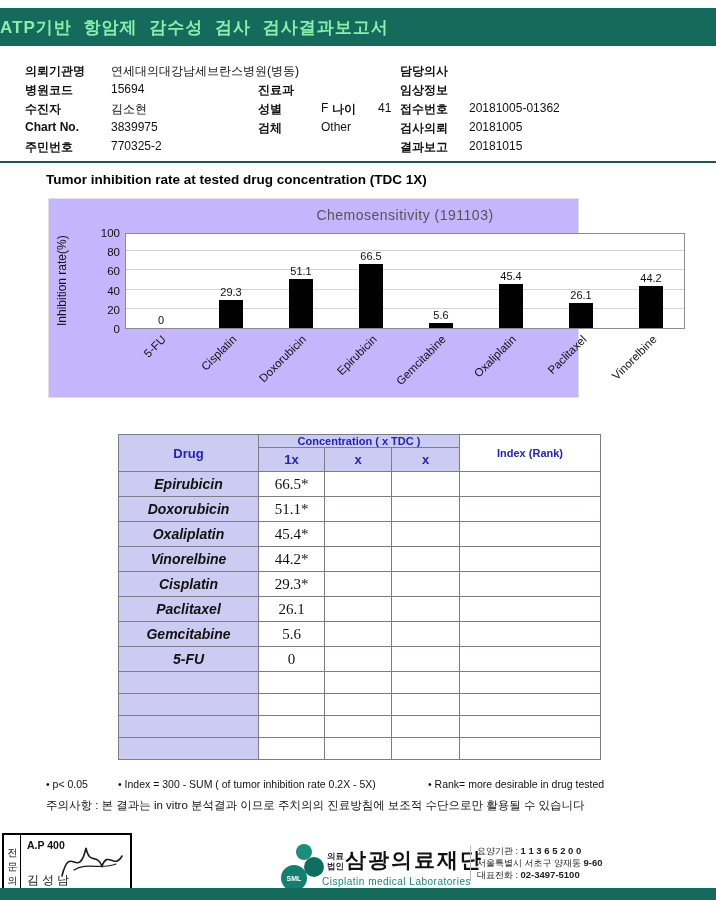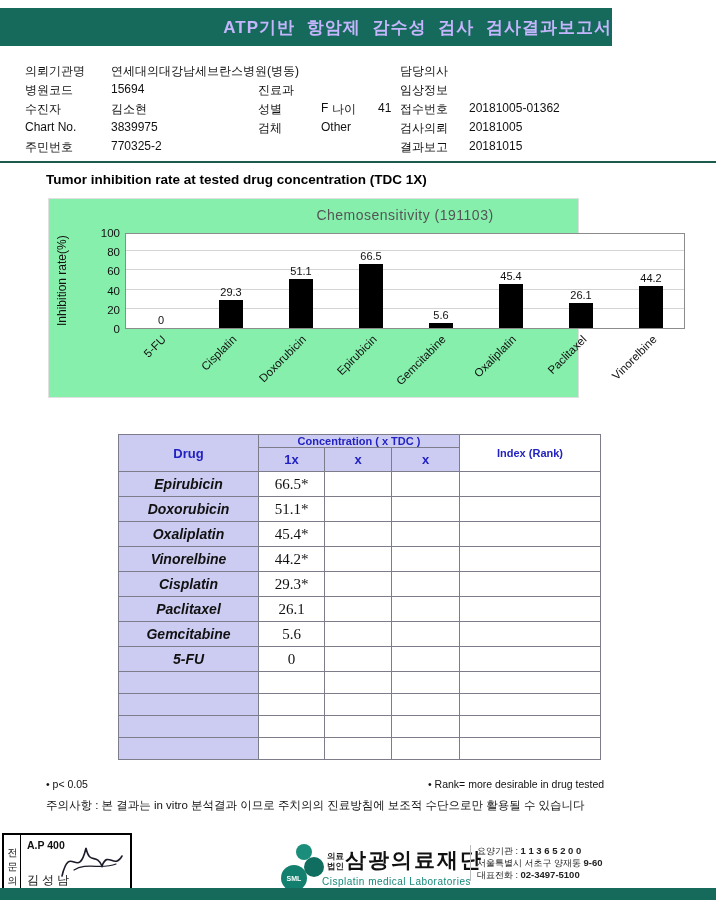--- a/index.html
+++ b/index.html
@@ -1,37 +1,37 @@
 <!DOCTYPE html>
 <html><head>
 <meta charset="utf-8">
 <style>
   * { box-sizing: border-box; margin: 0; padding: 0; }
   html,body { width:716px; height:900px; }
   body { font-family:"Liberation Sans", sans-serif; background:#ffffff; position:relative; color:#111; }
   .page { position:absolute; inset:0; width:716px; height:900px; background:#fff; overflow:hidden; }
 
   
-  .title-bar { position:absolute; top:8px; left:0; width:612px; height:38px; background:#156a5c;
-    color:#c4b5fd; display:flex; align-items:center; justify-content:flex-end;
+  .title-bar { position:absolute; top:8px; left:0; width:716px; height:38px; background:#156a5c;
+    color:#86efac; display:flex; align-items:center; justify-content:flex-start;
     font-size:17px; font-weight:bold; letter-spacing:1px; word-spacing:6px; }
 
   
   .info { position:absolute; top:57px; left:0; width:716px; height:106px;
     border-bottom:2px solid #1d5a4e; font-size:12px; }
-  .lbl { position:absolute; font-weight:normal; white-space:nowrap; }
+  .lbl { position:absolute; font-weight:bold; white-space:nowrap; }
   .val { position:absolute; white-space:nowrap;margin-left:14px; }
 
   .section-heading { position:absolute; left:46px; font-size:13.5px; font-weight:bold; color:#000; }
   .chart-heading { top:172px; }
   .tbl-heading { top:414px; }
 
   
   .figure { position:absolute; top:198px; left:48px; width:531px; height:200px;
-    border:1px solid #e0e0e0; background:#86efac; }
+    border:1px solid #e0e0e0; background:#c4b5fd; }
   .fig-title { position:absolute; top:8px; left:76px; width:560px; text-align:center;
     font-size:14px; color:#555; letter-spacing:.5px; }
   .plot { position:absolute; left:76px; top:34px; width:560px; height:96px;
     border:1px solid #8c8c8c; background:#fff; }
   .gridline { position:absolute; left:0; width:100%; height:1px; background:#d4d4d4; }
   .ytick { position:absolute; right:calc(100% + 6px); width:32px; text-align:right;
     font-size:11.5px; color:#111; }
   .bar { position:absolute; bottom:0; width:24px; background:#000; }
   .bar-value { position:absolute; width:70px; text-align:center; font-size:11px; color:#111; }
   .ylabel { position:absolute; left:6px; top:34px; height:96px; display:flex; align-items:center;
@@ -266,20 +266,21 @@
           <td class="drug-cell"></td>
           <td class=""></td>
           <td class=""></td>
           <td class=""></td>
           <td class=""></td>
         </tr>
       </tbody>
   </table>
 
   <div class="fnote" style="left:46px">• p&lt; 0.05</div>
+  <div class="fnote" style="left:118px">• Index = 300 - SUM ( of tumor inhibition rate 0.2X -  5X)</div>
   <div class="fnote" style="left:428px">• Rank= more desirable in drug tested</div>
 
   <div class="caution">주의사항 : 본 결과는 in vitro 분석결과 이므로 주치의의 진료방침에 보조적 수단으로만 활용될 수 있습니다</div>
 
   <div class="sig-box">
     <div class="sig-vert">전문의</div>
     <div class="sig-ap">A.P 400</div>
     <div class="sig-name">김성남</div>
     <svg class="sig-svg" width="72" height="52" viewBox="0 0 72 52">
       <path d="M6 40 C 14 6, 22 46, 30 12 C 34 30, 40 16, 46 30 C 52 14, 58 34, 66 20" fill="none" stroke="#1b1b2a" stroke-width="1.6" stroke-linecap="round"></path>

